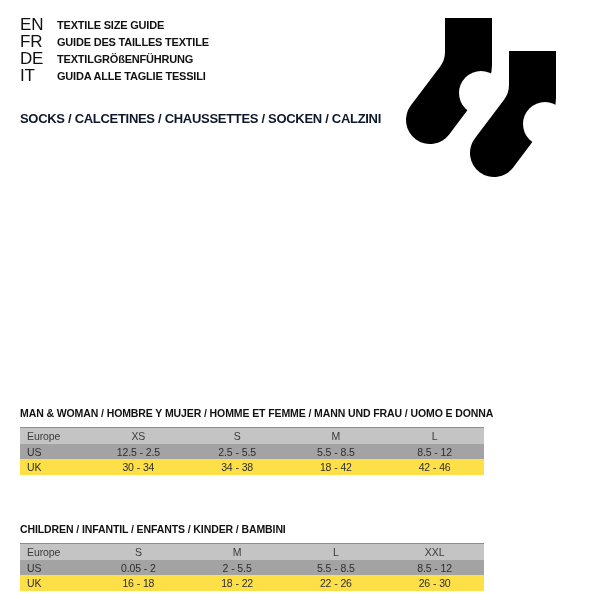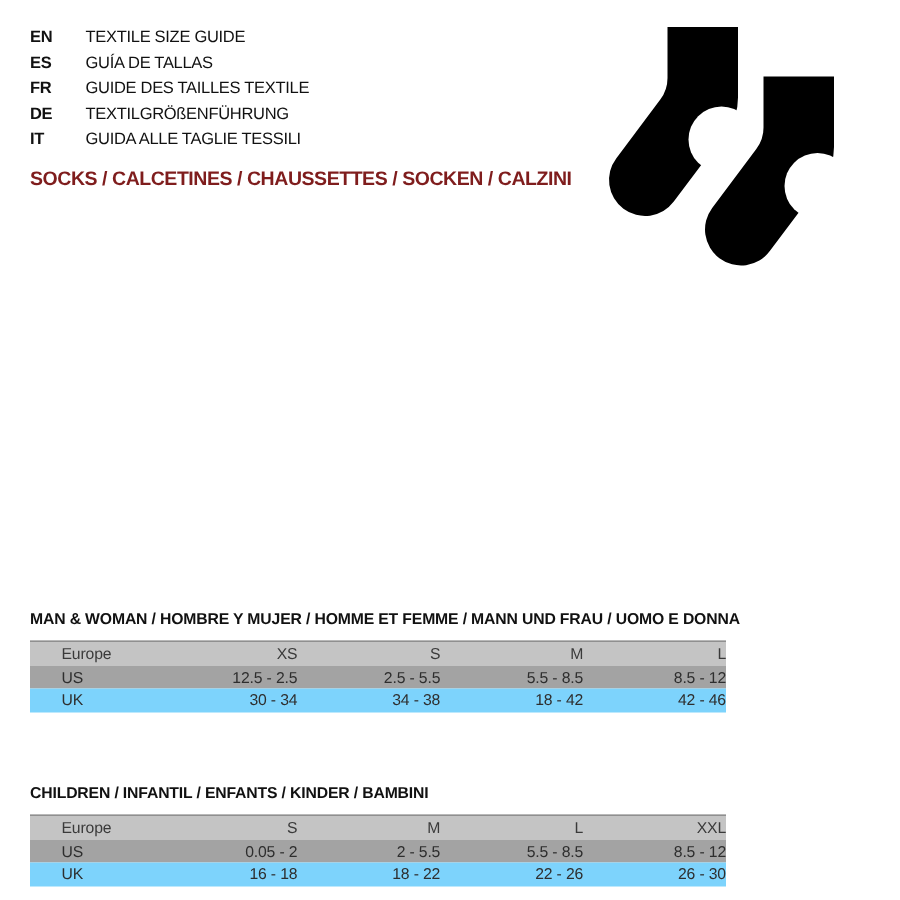--- a/index.html
+++ b/index.html
@@ -9,79 +9,74 @@
     background: #ffffff;
     font-family: "Liberation Sans", sans-serif;
     color: #2b2b2b;
     overflow: hidden;
   }
 
   
   .lang-list { position: absolute; left: 20px; top: 16px; }
   .lang-row { display: flex; height: 17px; align-items: center; }
   .lang-code {
-    width: 37px; font-weight: bold; font-size: 11px;
+    width: 37px; font-weight: normal; font-size: 17px;
     letter-spacing: -0.2px; color: #111;
   }
   .lang-title {
-    font-weight: normal; font-size: 11px;
+    font-weight: bold; font-size: 11px;
     letter-spacing: -0.2px; color: #111; white-space: nowrap;
   }
 
   
   .category-title {
     position: absolute; left: 20px; top: 111px;
     font-weight: bold; font-size: 13px; letter-spacing: -0.3px;
-    color: #7f1d1d; white-space: nowrap;
+    color: #0f172a; white-space: nowrap;
   }
 
   
   .socks-svg { position: absolute; left: 385px; top: 0; }
 
   
   .size-table { position: absolute; left: 20px; width: 464px; }
   .size-table.adult { top: 407px; }
   .size-table.children { top: 523px; }
   .table-title {
     font-weight: bold; font-size: 10.5px; line-height: 12px;
     letter-spacing: -0.1px; color: #111; white-space: nowrap;
     margin-bottom: 8px;
   }
   .tgrid { width: 464px; }
   .trow {
     display: grid;
     grid-template-columns: 69px repeat(4, 1fr);
     align-items: center;
-    padding-left: 14px;
   }
   .trow.head {
     background: #c4c4c4;
     border-top: 1px solid #8f8f8f;
     height: 17px;
   }
   .trow.r-us { height: 15px; background: #a3a3a3; }
-  .trow.r-uk { height: 16px; background: #7dd3fc; }
+  .trow.r-uk { height: 16px; background: #fde047; }
   .cell {
     font-size: 10.5px; letter-spacing: -0.1px;
-    text-align: right; white-space: nowrap; color: #2e2e2e;
+    text-align: center; white-space: nowrap; color: #2e2e2e;
   }
   .cell.lab { text-align: left; padding-left: 7px; }
   .trow.head .cell { color: #3a3a3a; }
 </style>
 </head>
 <body>
 
 <div class="lang-list">
   <div class="lang-row">
     <span class="lang-code">EN</span>
     <span class="lang-title">TEXTILE SIZE GUIDE</span>
-  </div>
-  <div class="lang-row">
-    <span class="lang-code">ES</span>
-    <span class="lang-title">GUÍA DE TALLAS</span>
   </div>
   <div class="lang-row">
     <span class="lang-code">FR</span>
     <span class="lang-title">GUIDE DES TAILLES TEXTILE</span>
   </div>
   <div class="lang-row">
     <span class="lang-code">DE</span>
     <span class="lang-title">TEXTILGRÖßENFÜHRUNG</span>
   </div>
   <div class="lang-row">

